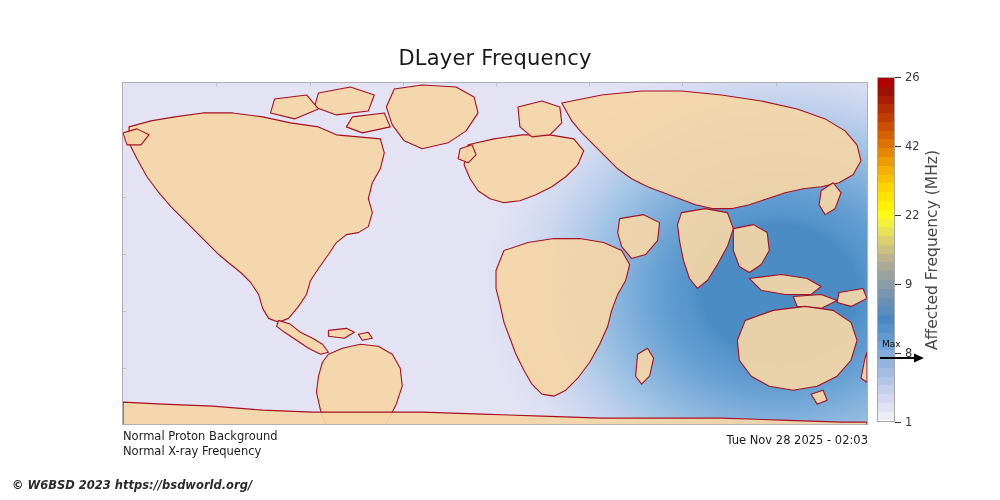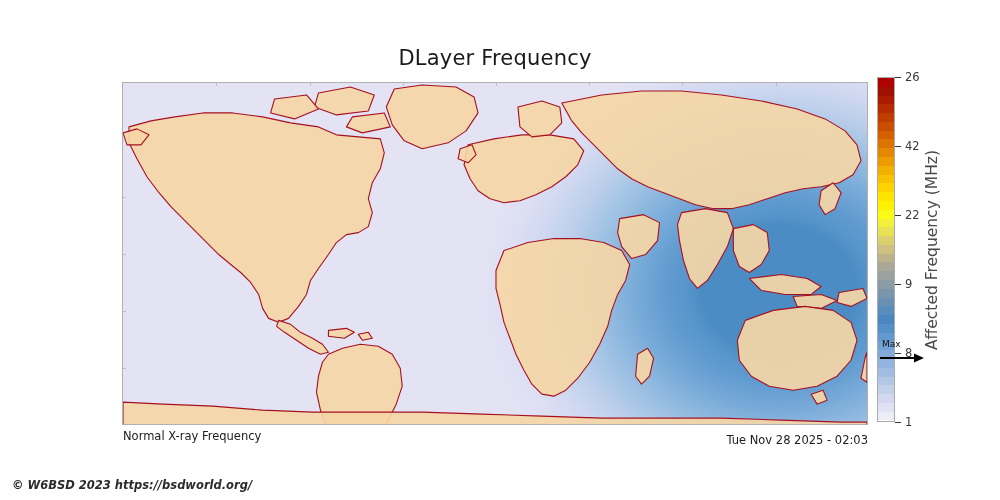--- a/index.html
+++ b/index.html
@@ -388,18 +388,19 @@
 
 <div id="max-marker" style="top: 340px;">
   <div class="max-label">Max</div>
   <svg class="max-arrow" viewBox="0 0 44 10">
     <line x1="0" y1="5" x2="35" y2="5" stroke="#000000" stroke-width="2"></line>
     <polygon points="34,0.5 44,5 34,9.5" fill="#000000"></polygon>
   </svg>
 </div>
 
 <div id="status-notes">
+  <div>Normal Proton Background</div>
   <div>Normal X-ray Frequency</div>
 </div>
 
 <div id="timestamp">Tue Nov 28 2025 - 02:03</div>
 
 <div id="credit">© W6BSD 2023 https://bsdworld.org/</div>
 
 </body></html>

